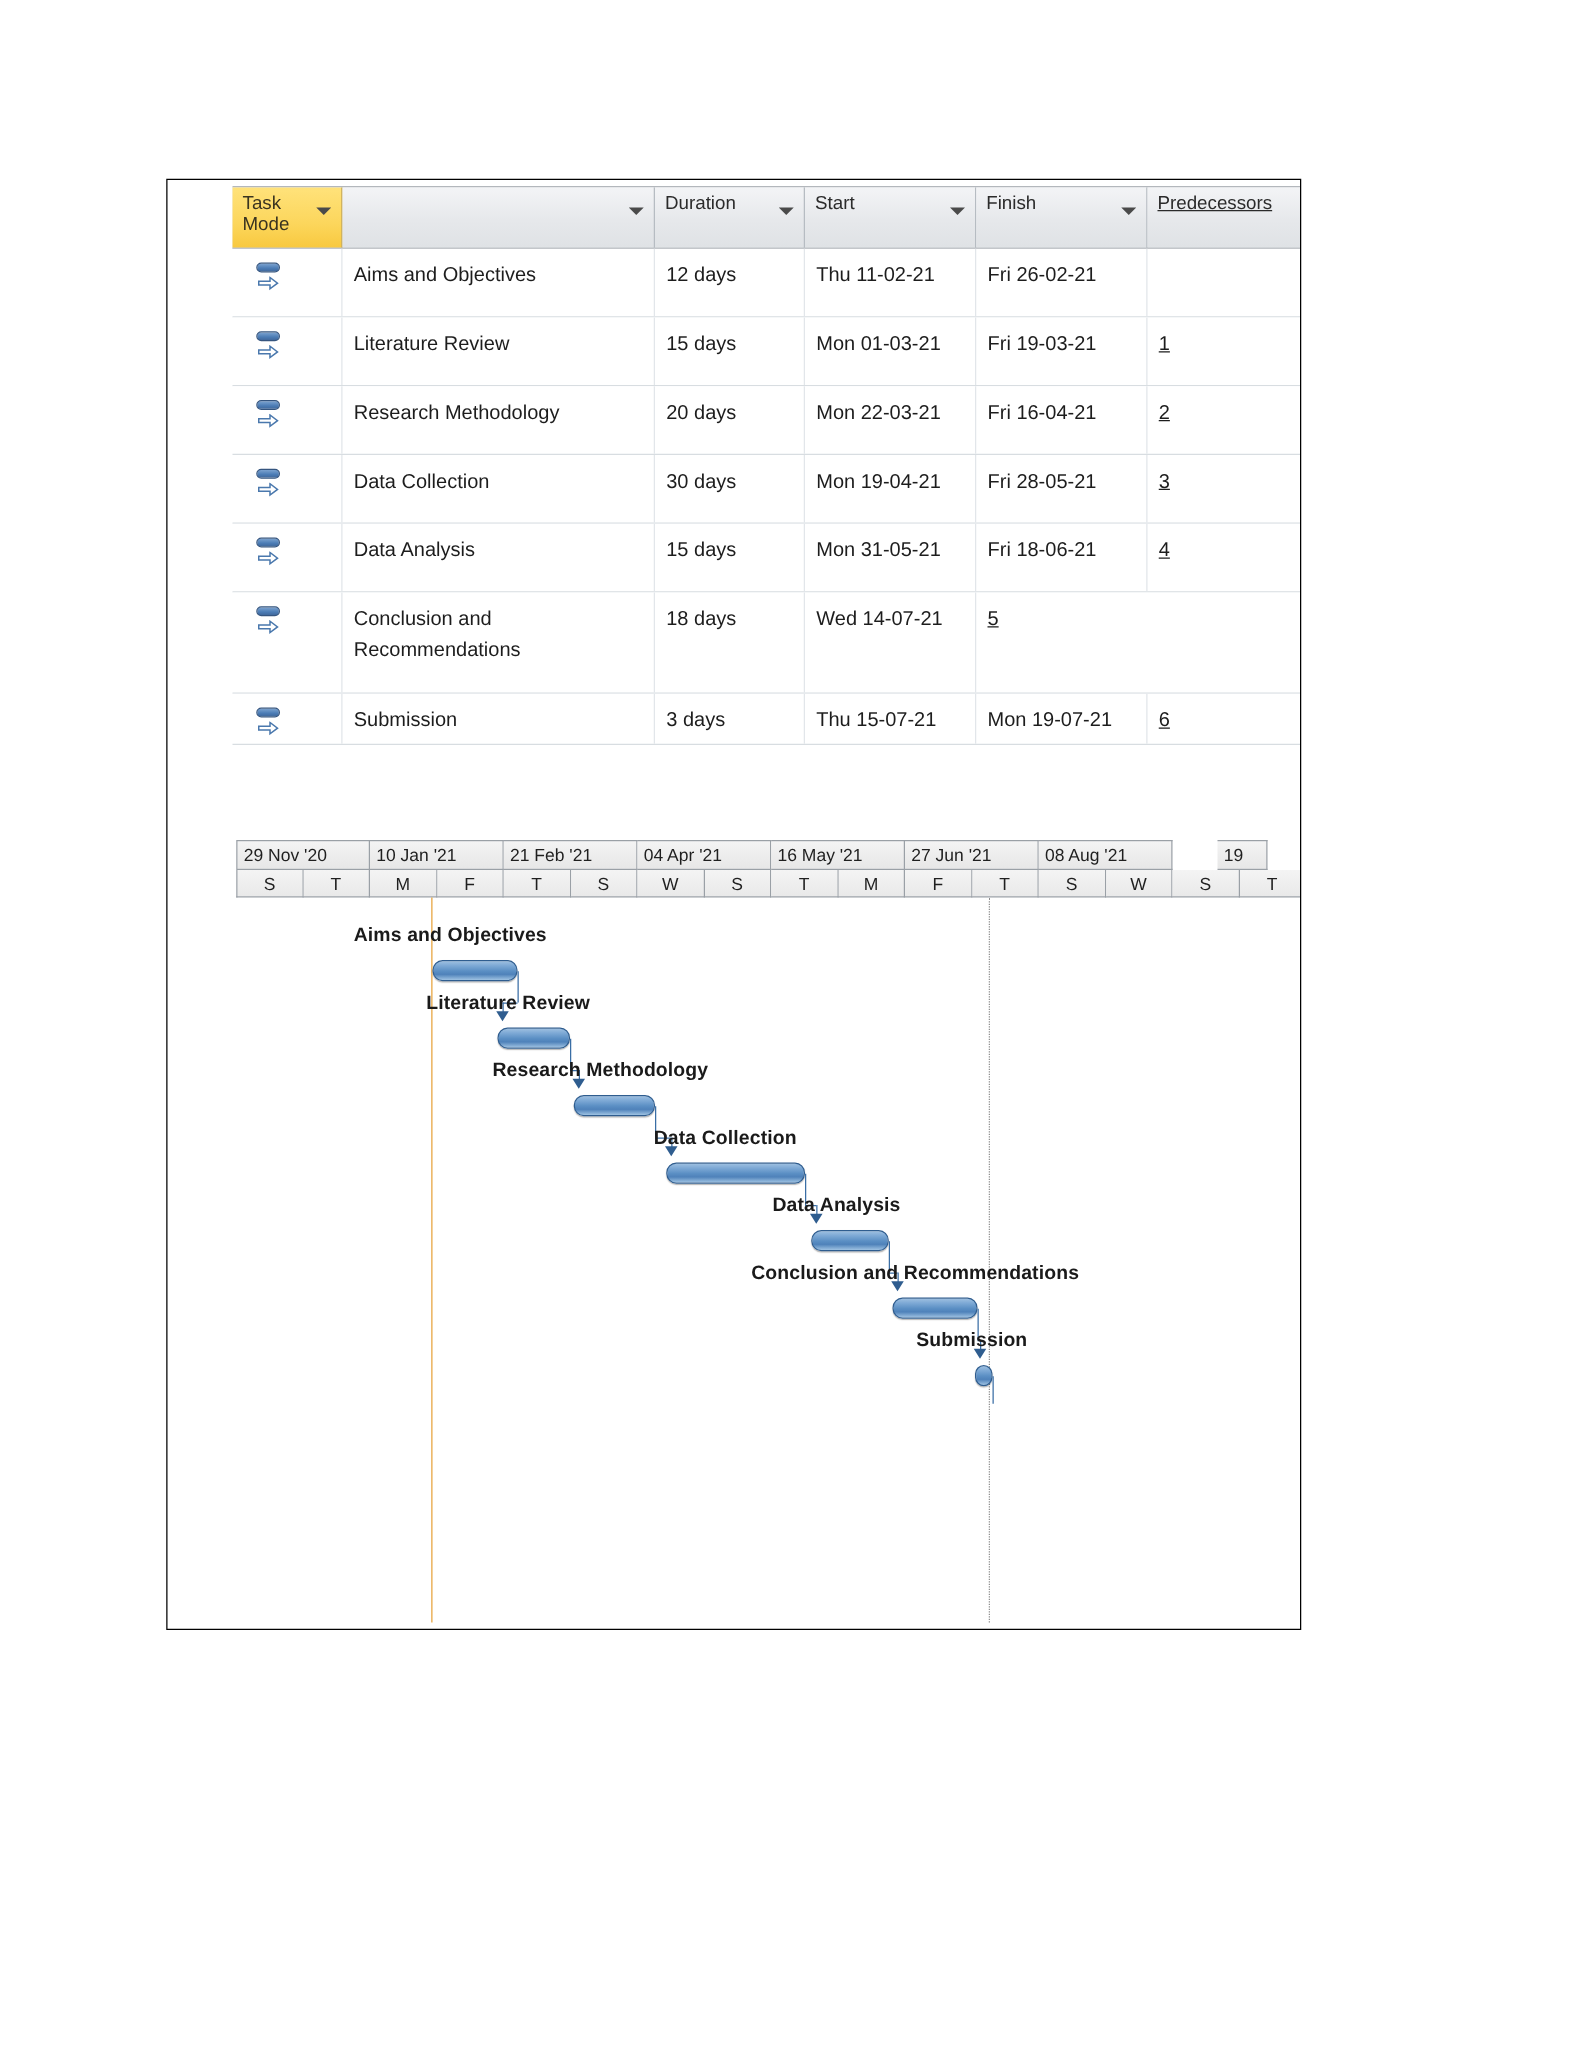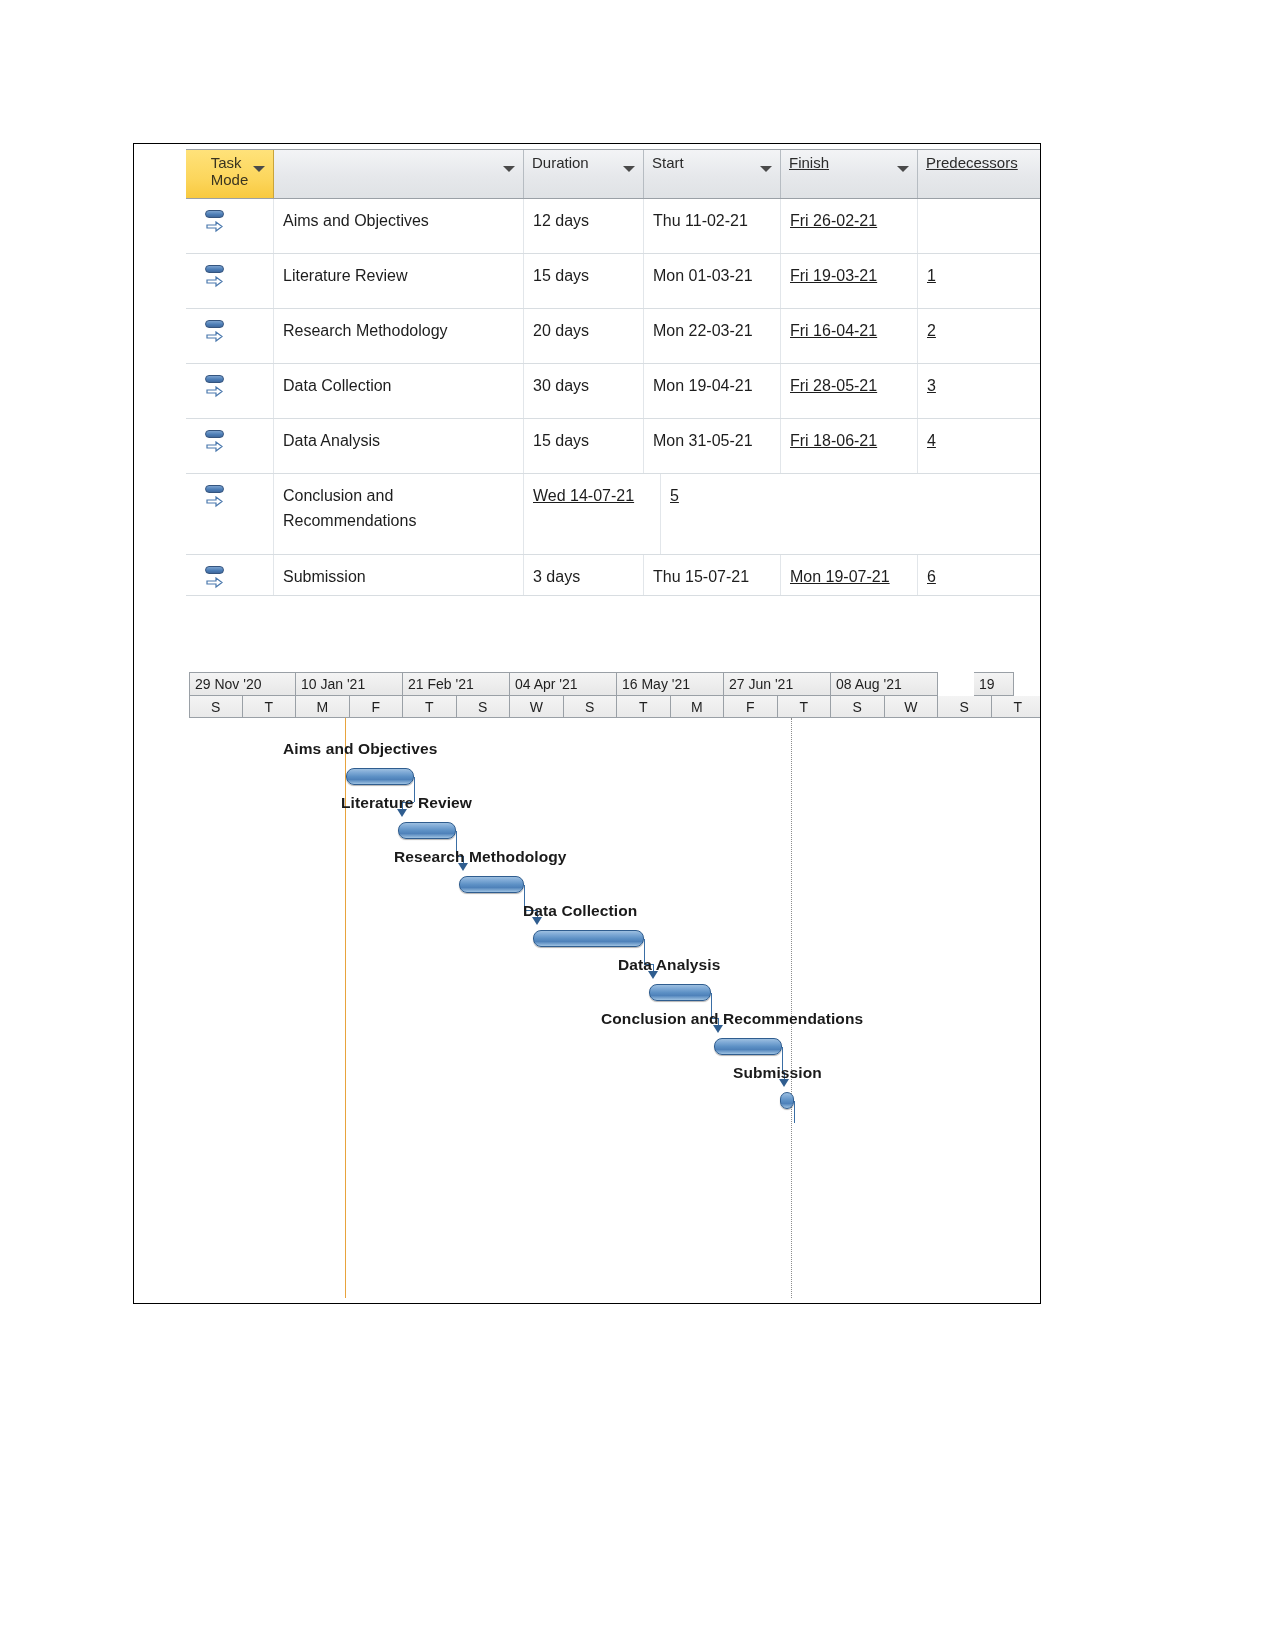--- a/index.html
+++ b/index.html
@@ -59,25 +59,25 @@
   }
   #grid .row .cell{
     box-sizing:border-box;
     border-right:1px solid #e2e6ea;
     font-size:16px;
     color:#1d1d1d;
     padding:9px 9px 0 9px;
     line-height:25px;
     overflow:hidden;
   }
-  .c-mode{width:88px;flex:0 0 88px;justify-content:center;}
+  .c-mode{width:88px;flex:0 0 88px;}
   .c-name{width:250px;flex:0 0 250px;}
   .c-dur{width:120px;flex:0 0 120px;}
   .c-start{width:137px;flex:0 0 137px;}
-  .c-finish{width:137px;flex:0 0 137px;text-decoration:underline;}
+  .c-finish{width:137px;flex:0 0 137px;}
   .c-pred{width:150px;flex:0 0 150px;border-right:none !important;text-decoration:underline;}
 
   
   .modeicon{position:relative;width:22px;height:26px;margin-left:10px;margin-top:2px;}
   .modeicon .bar{
     position:absolute;left:0;top:0;width:19px;height:8px;border-radius:4px;
     background:linear-gradient(to bottom,#7ba2cf 0%,#4b7cb5 60%,#41699d 100%);
     border:1px solid #35557f;box-sizing:border-box;
   }
   .modeicon .arw{position:absolute;left:1px;top:11px;}
@@ -257,20 +257,21 @@
         <div class="row" style="min-height: 80px;">
           <div class="cell c-mode">
             <div class="modeicon">
               <div class="bar"></div>
               <svg class="arw" width="18" height="14" viewBox="0 0 18 14">
                 <path d="M1 4 h9 v-3 l6 4.5 -6 4.5 v-3 h-9 z" fill="#ffffff" stroke="#4a78ad" stroke-width="1.2"></path>
               </svg>
             </div>
           </div>
           <div class="cell c-name">Conclusion and Recommendations</div>
+          <div class="cell c-dur">18 days</div>
           <div class="cell c-finish">Wed 14-07-21</div>
           <div class="cell c-pred">5</div>
         </div>
         <div class="row" style="min-height: 40px;">
           <div class="cell c-mode">
             <div class="modeicon">
               <div class="bar"></div>
               <svg class="arw" width="18" height="14" viewBox="0 0 18 14">
                 <path d="M1 4 h9 v-3 l6 4.5 -6 4.5 v-3 h-9 z" fill="#ffffff" stroke="#4a78ad" stroke-width="1.2"></path>
               </svg>

